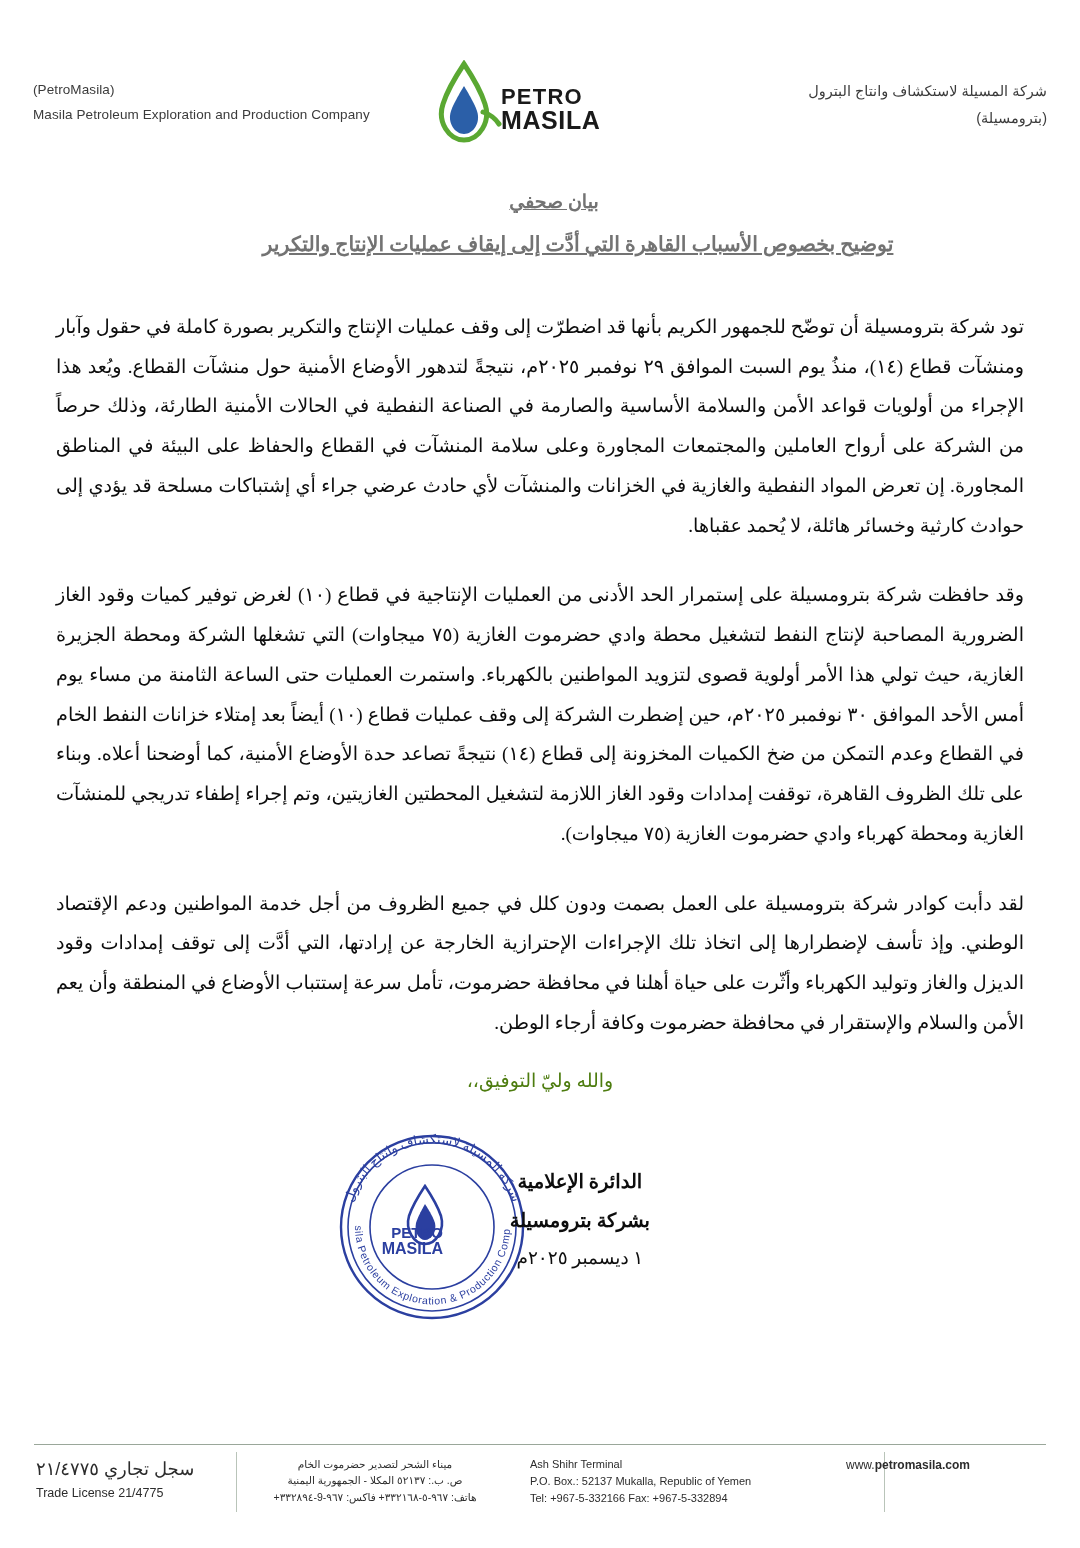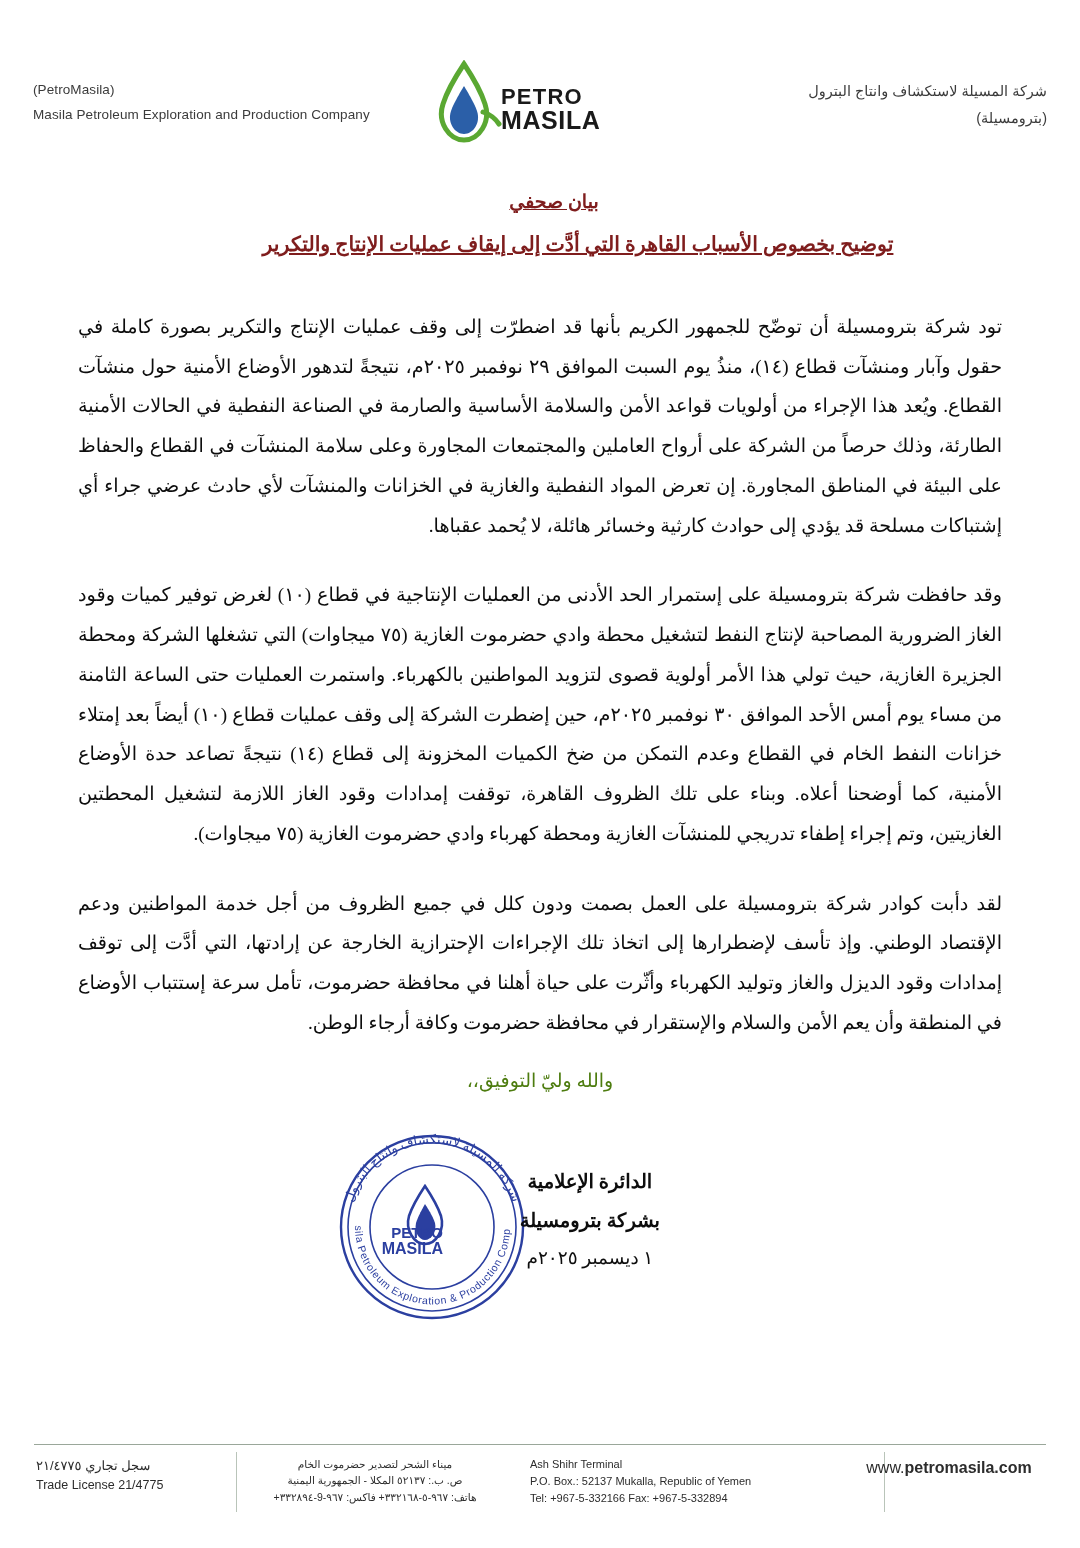--- a/index.html
+++ b/index.html
@@ -85,21 +85,21 @@
   .content {
     position: absolute;
     top: 190px;
     left: 0;
     width: 1080px;
     direction: rtl;
     text-align: right;
   }
   .titles {
     text-align: center;
-    color: #7f1d1d;
+    color: #737373;
     padding-left: 28px;
   }
   .doc-kicker {
     font-size: 19px;
     font-weight: bold;
     text-decoration: underline;
     margin-bottom: 14px;
     font-family: "Liberation Serif", serif;
   }
   .doc-title-1,
@@ -108,21 +108,21 @@
     font-weight: bold;
     text-decoration: underline;
     line-height: 1.75;
     font-family: "Liberation Serif", serif;
     padding: 0 120px;
     margin-left: 48px;
   }
 
   .paras {
     margin-top: 44px;
-    padding: 0 78px;
+    padding: 0 56px;
     font-family: "Liberation Serif", serif;
     font-size: 19.2px;
     color: #0d0d0d;
     line-height: 2.07;
   }
   .para {
     margin: 0 0 30px 0;
     text-align: justify;
     text-align-last: right;
   }
@@ -137,21 +137,21 @@
   }
 
   
   .sign-block {
     position: relative;
     margin-top: 18px;
     height: 230px;
   }
   .sign-text {
     position: absolute;
-    right: 420px;
+    right: 430px;
     top: 52px;
     text-align: center;
     font-family: "Liberation Serif", serif;
     font-size: 19.5px;
     color: #0d0d0d;
     line-height: 2.0;
     font-weight: bold;
   }
   .sign-date {
     font-weight: normal;
@@ -188,39 +188,39 @@
     top: 12px;
     color: #2c2c2c;
     line-height: 1.55;
   }
   .foot-left {
     left: 36px;
     width: 190px;
     text-align: left;
     font-size: 12.5px;
   }
-  .foot-left .ar { direction: rtl; font-size: 13px; }
+  .foot-left .ar { direction: rtl; font-size: 18px; }
   .foot-mid1 {
     left: 250px;
     width: 250px;
     direction: rtl;
     text-align: center;
     font-size: 10.5px;
   }
   .foot-mid2 {
     left: 530px;
     width: 280px;
     text-align: left;
     font-size: 11px;
   }
   .foot-right {
-    right: 36px;
+    right: 44px;
     width: 190px;
-    text-align: center;
-    font-size: 16px;
+    text-align: left;
+    font-size: 12px;
   }
   .foot-right b { font-weight: bold; }
   .vdiv {
     position: absolute;
     top: 8px;
     width: 1px;
     height: 60px;
     background: #b9c4b9;
   }
   .vdiv.v1 { left: 236px; }

